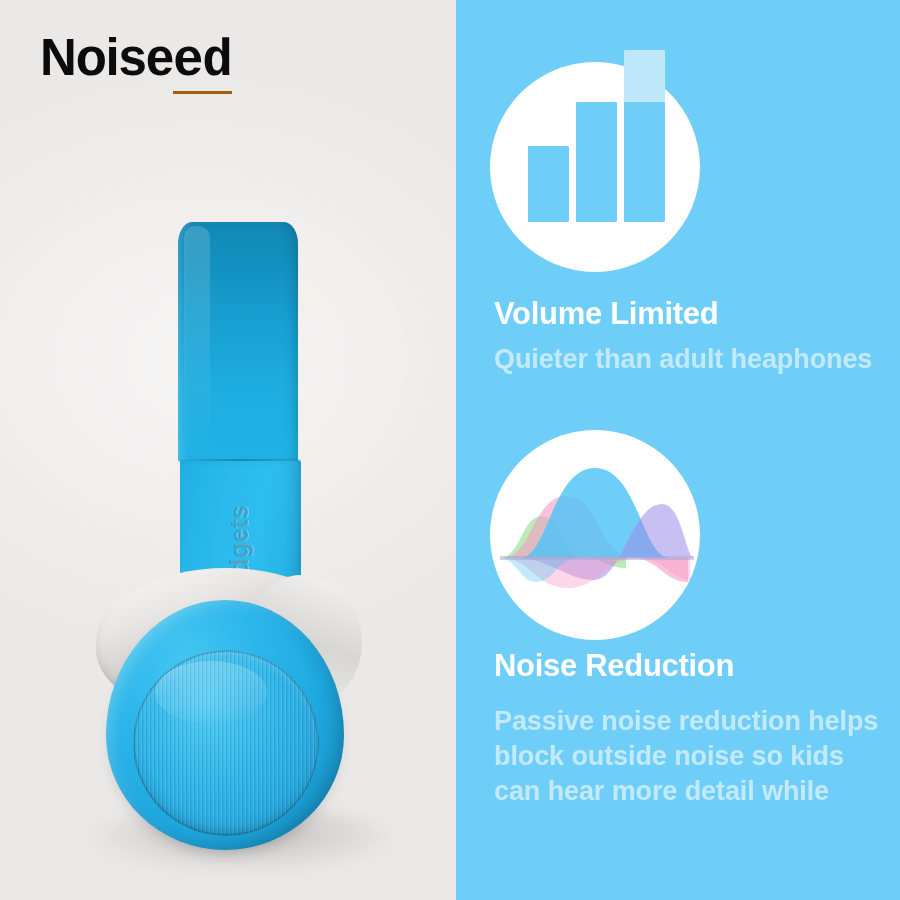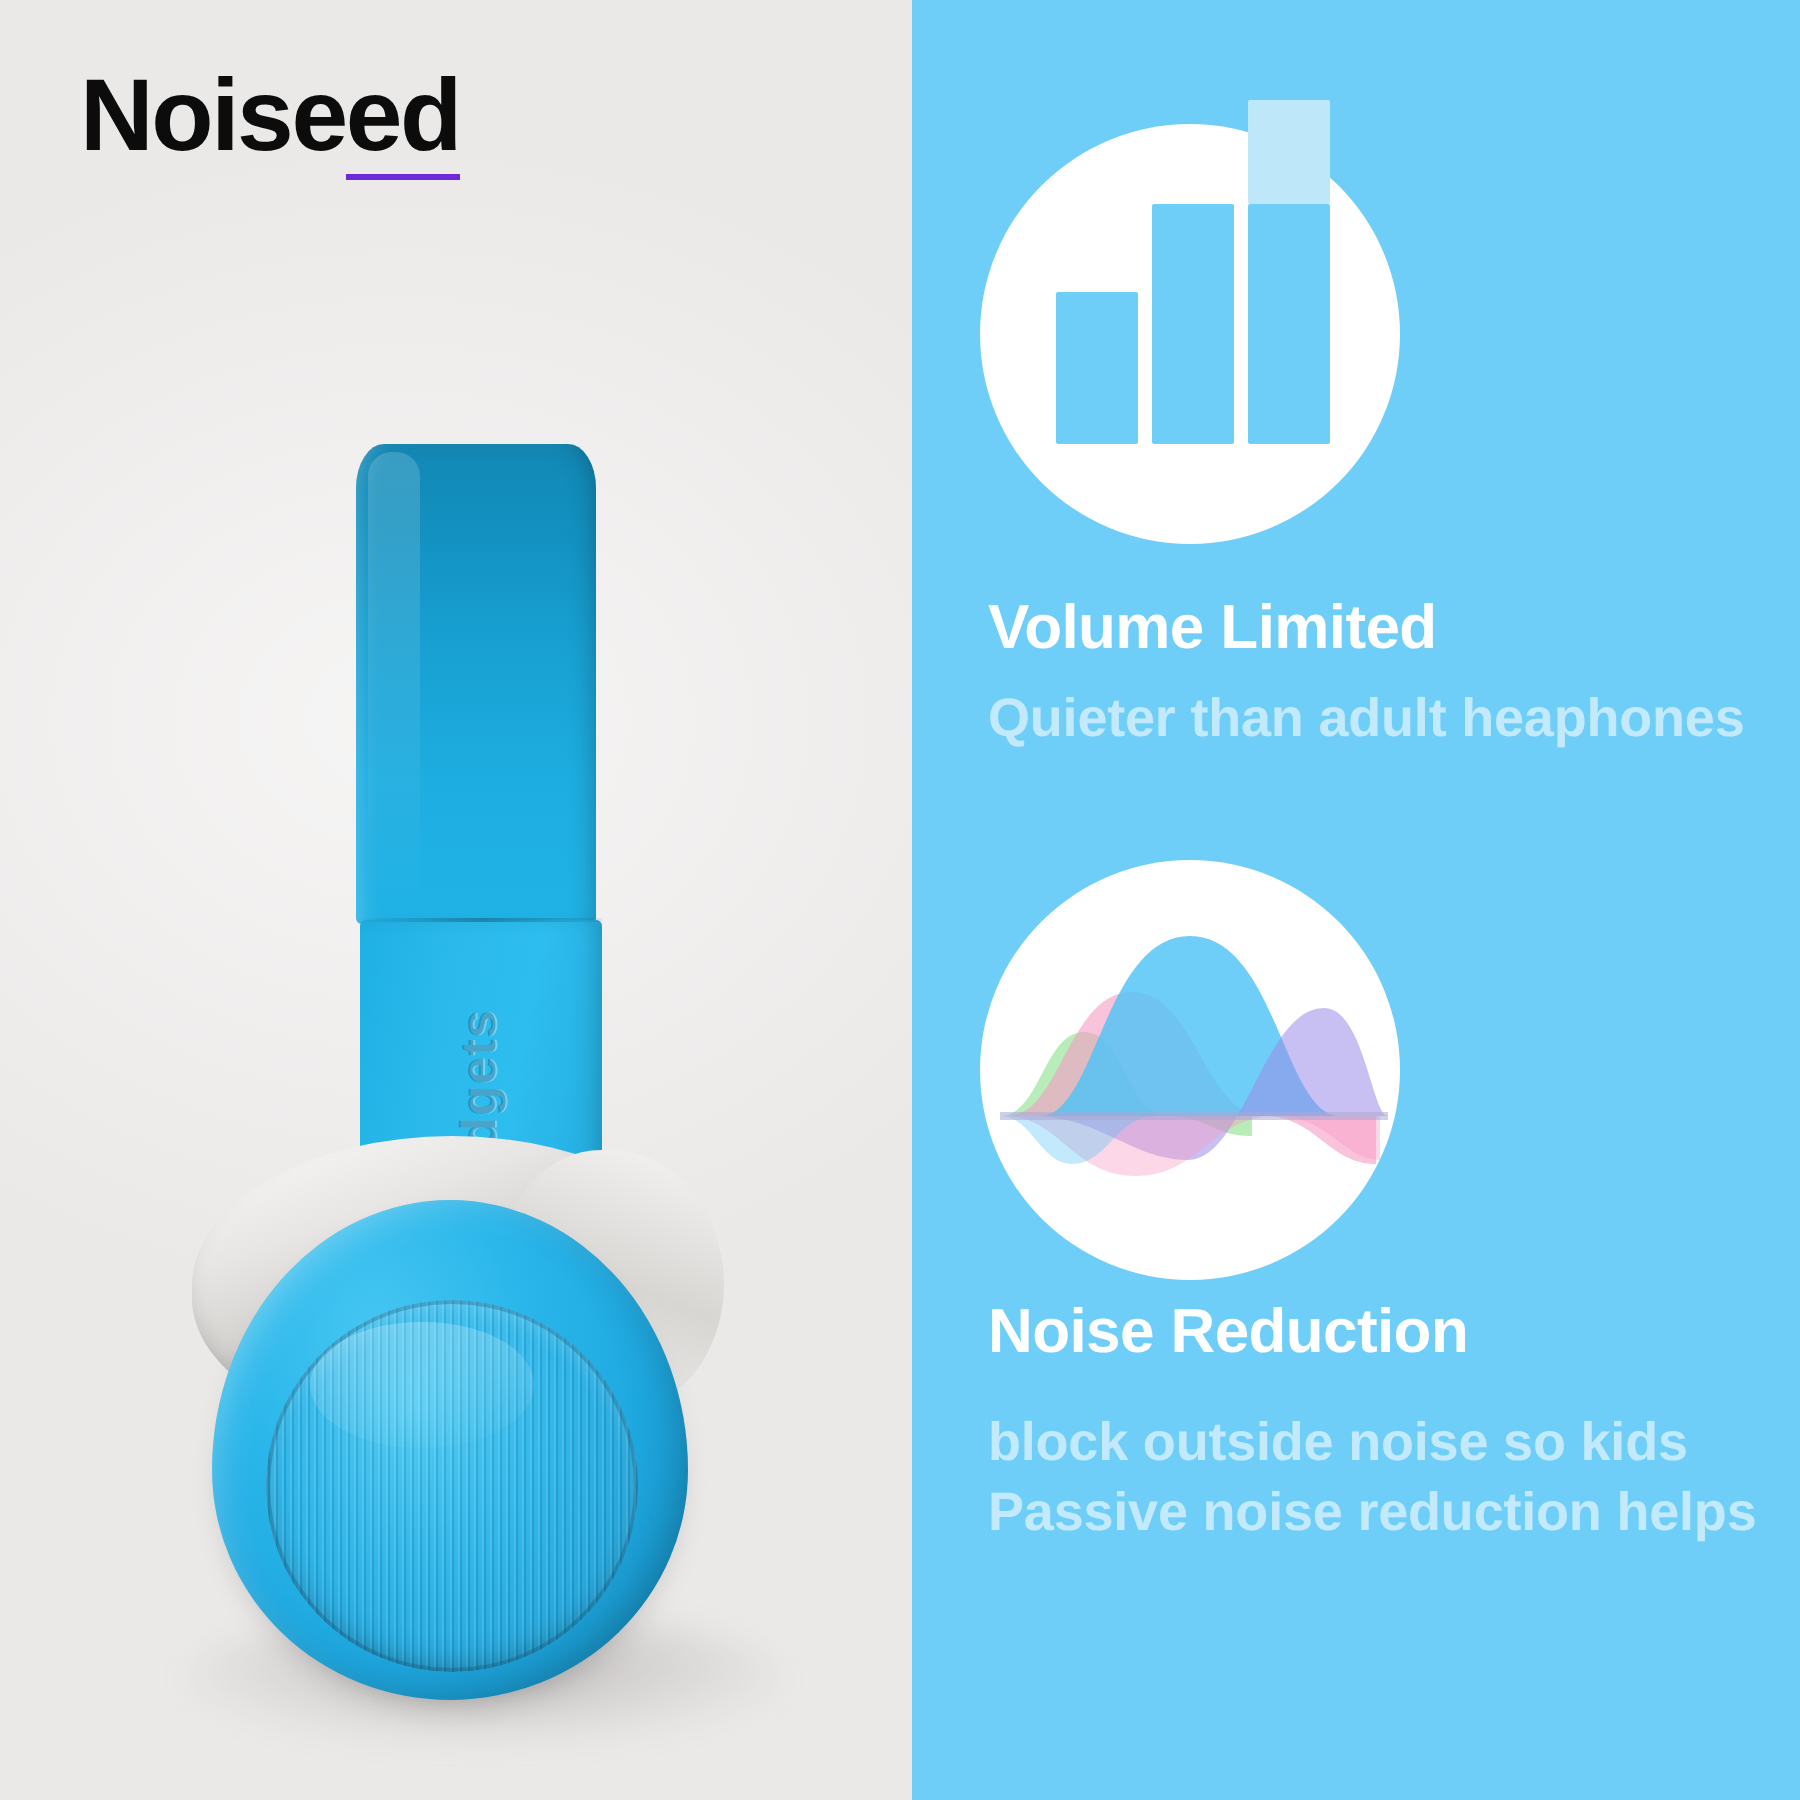--- a/index.html
+++ b/index.html
@@ -40,22 +40,23 @@
     top: 28px;
     z-index: 6;
     color: #0c0c0c;
     font-weight: bold;
     font-size: 51px;
     line-height: 60px;
     letter-spacing: -1.2px;
   }
   .headline .ln { display: block; white-space: nowrap; }
   .headline .ul {
-    border-bottom: 3px solid #6d28d9;
+    border-bottom: 3px solid #a16207;
     padding-bottom: 1px;
+    font-family: Liberation Mono, monospace;
   }
 
   
   .product {
     position: absolute;
     left: 0; top: 0;
     width: 456px; height: 900px;
     z-index: 4;
   }
   .floor-shadow {
@@ -316,19 +317,20 @@
             <path d="M30,128 C58,128 62,38 105,38 C148,38 152,128 180,128 L180,128 Z" fill="#4FC3F7" opacity="0.82"></path>
             <path d="M26,128 C60,128 76,150 104,150 C132,150 142,74 172,74 C192,74 196,128 204,128 L204,128 Z" fill="#9B8CE8" opacity="0.55"></path>
             <path d="M12,128 C40,128 46,158 78,158 C110,158 116,128 148,128 C174,128 182,150 200,150 L200,128 Z" fill="#F79BC4" opacity="0.40"></path>
             <path d="M10,128 C26,128 30,152 46,152 C64,152 68,128 88,128 L88,128 Z" fill="#4FC3F7" opacity="0.35"></path>
           </g>
           <rect x="10" y="126" width="194" height="4" fill="#A9A7D6" opacity="0.55"></rect>
         </svg>
       </div>
       <div class="feat-title ft-2">Noise Reduction</div>
       <div class="feat-sub fs-2">
+        <span class="l">Passive noise reduction helps</span>
         <span class="l">block outside noise so kids</span>
-        <span class="l">Passive noise reduction helps</span>
+        <span class="l">can hear more detail while</span>
       </div>
     </div>
 
   </div>
 </div>
 
 </body></html>

